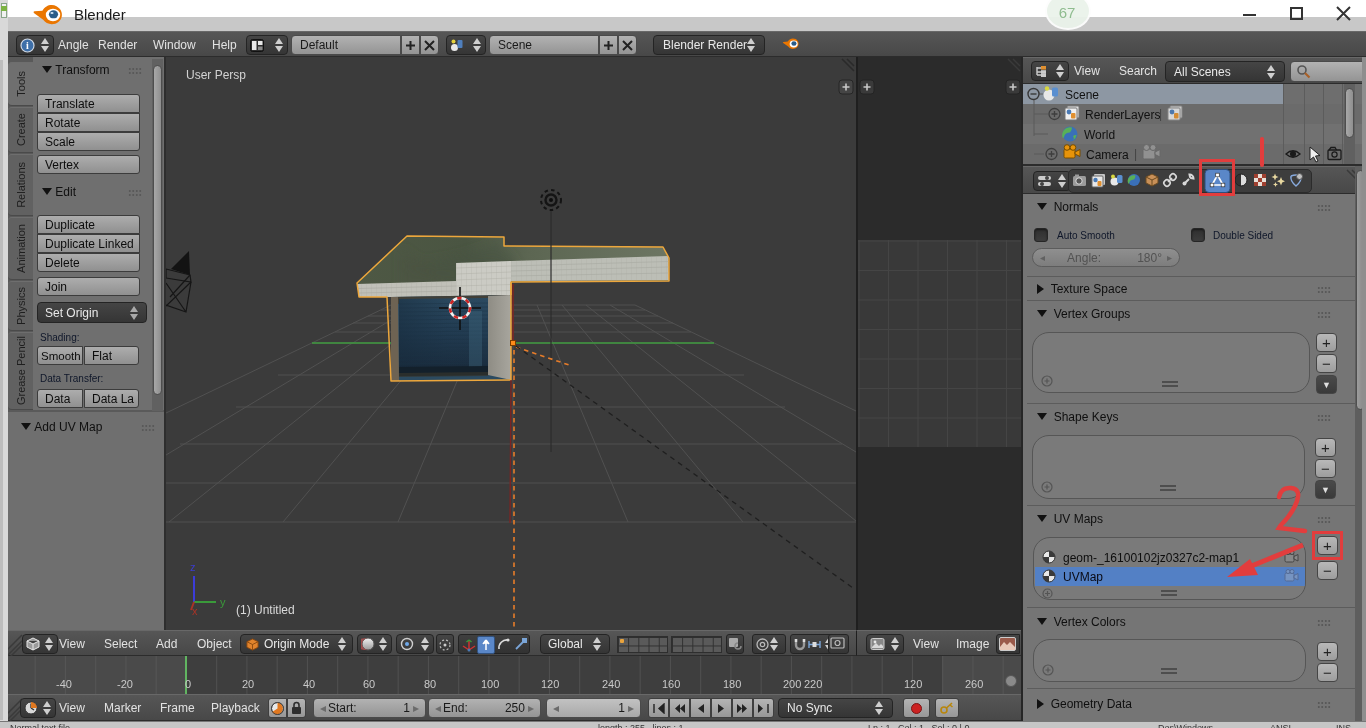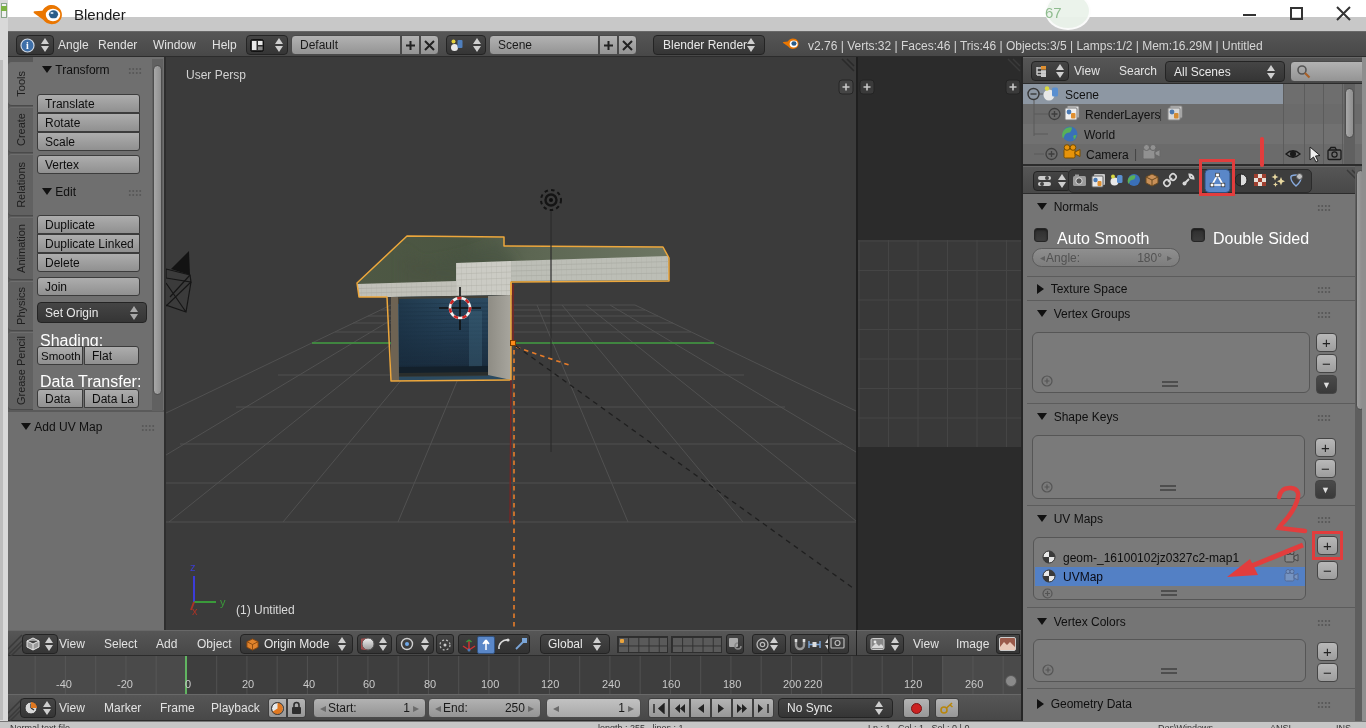--- a/index.html
+++ b/index.html
@@ -1,37 +1,37 @@
 <!DOCTYPE html>
 <html><head><meta charset="utf-8"><style>
 *{margin:0;padding:0;box-sizing:border-box}
 html,body{width:1366px;height:728px;overflow:hidden;background:#c8c8c8}
 #root{position:absolute;left:0;top:0;width:1366px;height:728px;font-family:"Liberation Sans",sans-serif;}
 .abs{position:absolute}
 .lbl{color:#e2e2e2;font-size:12px}
-.dlbl{color:#ffffff;font-size:16px}
+.dlbl{color:#0f172a;font-size:10px}
 
 .dd{background:linear-gradient(#454545,#353535);border:1px solid #242424;border-radius:4px;color:#e8e8e8;font-size:12px;display:flex;align-items:center;white-space:nowrap}
 .dd .updn{margin-left:auto}
 
 .pill{background:linear-gradient(#b2b2b2,#949494);border:1px solid #4a4a4a;border-radius:4px;color:#1a1a1a;font-size:12px;display:flex;align-items:center}
 
 .hdrbar{background:linear-gradient(#565656,#484848);border-top:1px solid #686868;border-bottom:1px solid #2c2c2c}
 
 .tbtn{position:absolute;left:29px;width:103px;height:19px;background:linear-gradient(#adadad,#909090);border:1px solid #3c3c3c;color:#0d0d0d;font-size:12px;text-align:left;padding-left:7px;line-height:18px;border-radius:3px}
 .updn{width:9px;height:14px;position:relative;flex:0 0 9px}
 .updn:before{content:"";position:absolute;left:0;top:0;border-left:4.5px solid transparent;border-right:4.5px solid transparent;border-bottom:6px solid #cfcfcf}
 .updn:after{content:"";position:absolute;left:0;bottom:0;border-left:4.5px solid transparent;border-right:4.5px solid transparent;border-top:6px solid #cfcfcf}
 .updn.dk:before{border-bottom-color:#3a3a3a}
 .updn.dk:after{border-top-color:#3a3a3a}
 .phdr{color:#0f0f0f;font-size:12px;font-weight:normal}
 .caret{display:inline-block;width:0;height:0;border-left:5px solid transparent;border-right:5px solid transparent;border-top:7px solid #111;vertical-align:1px}
 .caretr{display:inline-block;width:0;height:0;border-top:5px solid transparent;border-bottom:5px solid transparent;border-left:7px solid #111;vertical-align:-1px}
 .chk{position:absolute;width:14px;height:14px;border-radius:3px;background:linear-gradient(#2f2f2f,#3d3d3d);border:1px solid #262626;box-shadow:inset 0 1px 2px rgba(0,0,0,.5)}
-.listbox{position:absolute;border:1px solid #565656;border-radius:6px;background:#7a7a7a}
+.listbox{position:absolute;border:1px solid #565656;border-radius:17px;background:#7a7a7a}
 .sepline{position:absolute;left:1026px;width:330px;height:1px;background:#5c5c5c}
 .tab{left:0;width:25px;background:#616161;border-radius:4px 0 0 4px;color:#1e1e1e;font-size:11px;display:flex;align-items:center;justify-content:center;border-top:1px solid #6e6e6e;border-bottom:1px solid #4a4a4a}
 .tab span{writing-mode:vertical-rl;transform:rotate(180deg);white-space:nowrap}
 .dots{width:14px;height:8px;background-image:radial-gradient(circle,#595959 1px,transparent 1.2px);background-size:3.5px 4px}
 .mbtn{position:absolute;height:20px;background:linear-gradient(#b4b4b4,#979797);border:1px solid #3f3f3f;display:flex;align-items:center;justify-content:center}
 .laygrid{width:51px;height:17px;background-image:linear-gradient(90deg,#2e2e2e 1px,transparent 1px),linear-gradient(#2e2e2e 1px,transparent 1px);background-size:10.2px 8.5px;background-color:#5a5a5a;border:1px solid #2e2e2e}
 .tlticks{background-image:linear-gradient(90deg,rgba(95,95,95,.55) 1px,transparent 1px);background-size:30.26px 38px;background-position:26.7px 0}
 .tnum{position:absolute;top:22px;font-size:11px;color:#c9c9c9}
 .pbtn{position:absolute;width:21px;height:19px;background:linear-gradient(#b8b8b8,#9d9d9d);border:1px solid #454545;border-radius:4px;color:#222;display:flex;align-items:center;justify-content:center;font-size:15px}
 .pbtnd{background:linear-gradient(#4a4a4a,#3a3a3a);color:#e0e0e0}
@@ -47,21 +47,21 @@
   <div class="abs" style="left:8px;top:0;width:1358px;height:17px;background:#fff">
     <svg class="abs" style="left:24px;top:4px" width="36" height="24" viewBox="0 0 36 24">
       <path d="M14.5 2.5 C17 0.8 21.5 0.5 24.5 2.2 C28.5 4.4 30.5 8.2 29.8 12.2 C29 16.8 24.8 20.2 19.8 20.2 C16.2 20.2 13 18.5 11.2 15.8 L2.2 9.2 C1.2 8.4 1.4 7.4 2.6 7.3 L10.4 6.8 C11.4 4.9 12.8 3.5 14.5 2.5 Z" fill="#ea7600"></path>
       <ellipse cx="21" cy="11" rx="7.2" ry="6.2" fill="#fff"></ellipse>
       <ellipse cx="21.5" cy="10.3" rx="4.6" ry="4" fill="#2a5d8a"></ellipse>
       <ellipse cx="20" cy="9" rx="1.6" ry="1.1" fill="#cfe2f2"></ellipse>
     </svg>
     <div class="abs" style="left:66px;top:6px;font-size:15px;color:#1c1c1c">Blender</div>
 
     <div class="abs" style="left:1037px;top:-8px;width:46px;height:38px;border-radius:50%;background:#eaf3ea;border:2px solid #fdfdfd;opacity:.95"></div>
-    <div class="abs" style="left:1037px;top:4px;width:44px;font-size:15px;color:#8fbc8f">67</div>
+    <div class="abs" style="left:1037px;top:4px;width:44px;text-align:center;font-size:15px;color:#8fbc8f">67</div>
 
     <div class="abs" style="left:1235px;top:14px;width:13px;height:2px;background:#333"></div>
     <div class="abs" style="left:1282px;top:7px;width:13px;height:13px;border:2px solid #333"></div>
     <svg class="abs" style="left:1328px;top:6px" width="15" height="15">
         <path d="M1 1 L14 14 M14 1 L1 14" stroke="#333" stroke-width="2"></path>
       </svg>
   </div>
 
   <div class="abs hdrbar" style="left:8px;top:31px;width:1358px;height:26px">
     <div class="abs dd" style="left:8px;top:3px;width:38px;height:20px;padding:0 3px">
@@ -113,21 +113,20 @@
         <svg width="11" height="11">
           <path d="M1 1 L10 10 M10 1 L1 10" stroke="#222" stroke-width="2"></path>
         </svg>
       </div>
     <div class="abs dd" style="left:645px;top:3px;width:112px;height:20px;padding:0 9px">Blender Render<span class="updn"></span></div>
     <svg class="abs" style="left:774px;top:5px" width="20" height="15" viewBox="0 0 36 24">
         <path d="M14.5 2.5 C17 0.8 21.5 0.5 24.5 2.2 C28.5 4.4 30.5 8.2 29.8 12.2 C29 16.8 24.8 20.2 19.8 20.2 C16.2 20.2 13 18.5 11.2 15.8 L2.2 9.2 C1.2 8.4 1.4 7.4 2.6 7.3 L10.4 6.8 C11.4 4.9 12.8 3.5 14.5 2.5 Z" fill="#ea7600"></path>
         <ellipse cx="21" cy="11" rx="7.2" ry="6.2" fill="#fff"></ellipse>
         <ellipse cx="21.5" cy="10.3" rx="4.6" ry="4" fill="#2a5d8a"></ellipse>
       </svg>
-    <div class="abs lbl" style="left:800px;top:7px;font-size:12px;color:#d6d6d6">v2.76 | Verts:32 | Faces:46 | Tris:46 | Objects:3/5 | Lamps:1/2 | Mem:16.29M | Untitled</div>
   </div>
 
   <div class="abs" style="left:8px;top:57px;width:158px;height:573px;background:#6f6f6f;border-right:2px solid #2e2e2e">
 
     <div class="abs" style="left:0;top:0;width:25px;height:573px;background:#595959"></div>
     <div class="abs" style="left:0;top:353px;width:25px;height:220px;background:#6f6f6f"></div>
     <div class="tab abs" style="top:5px;height:44px;background:#6f6f6f">
         <span>Tools</span>
       </div>
     <div class="tab abs" style="top:50px;height:46px">
@@ -753,21 +752,21 @@
     </div>
 
     <div class="abs phdr" style="left:14px;top:143px"><span class="caret"></span>&nbsp;&nbsp;Normals</div>
     <div class="abs dots" style="left:294px;top:147px"></div>
     <div class="chk" style="left:11px;top:171px"></div>
     <div class="abs dlbl" style="left:34px;top:173px">Auto Smooth</div>
     <div class="chk" style="left:168px;top:171px"></div>
     <div class="abs dlbl" style="left:190px;top:173px">Double Sided</div>
     <div class="abs" style="left:9px;top:191px;width:148px;height:19px;border-radius:9.5px;background:linear-gradient(#8f8f8f,#7d7d7d);border:1px solid #5c5c5c;display:flex;align-items:center;padding:0 7px;font-size:12px;color:#525252">
       <span style="font-size:10px;color:#616161">◂</span>
-        <span style="margin-left:1px">Angle:</span>
+        <span style="margin-left:22px">Angle:</span>
         <span style="margin-left:auto">180°</span>
         <span style="font-size:10px;color:#616161;margin-left:5px">▸</span>
     </div>
     <div class="sepline" style="left:4px;top:219px;width:337px"></div>
     <div class="abs phdr" style="left:14px;top:225px"><span class="caretr"></span>&nbsp;&nbsp;Texture Space</div>
     <div class="abs dots" style="left:294px;top:229px"></div>
     <div class="sepline" style="left:4px;top:243px;width:337px"></div>
     <div class="abs phdr" style="left:14px;top:250px"><span class="caret"></span>&nbsp;&nbsp;Vertex Groups</div>
     <div class="abs dots" style="left:294px;top:254px"></div>
     <div class="listbox" style="left:9px;top:275px;width:278px;height:61px">

